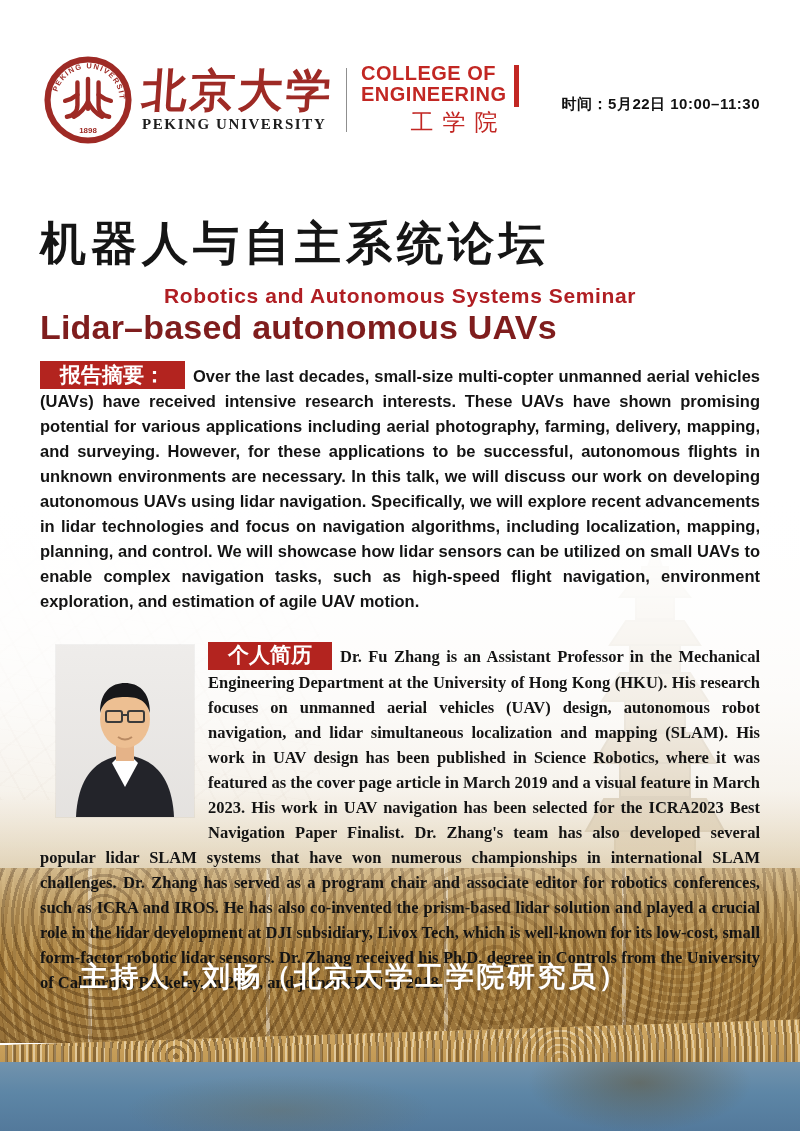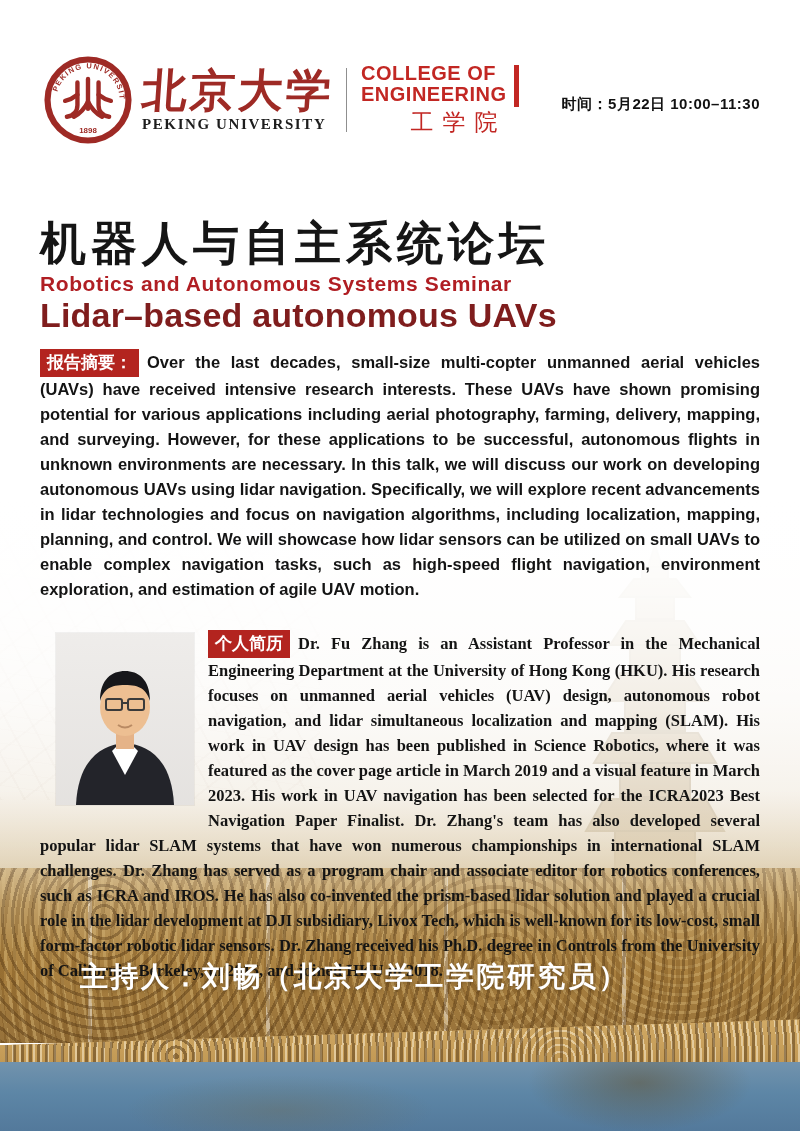--- a/index.html
+++ b/index.html
@@ -64,26 +64,26 @@
   .college-block{position:relative;padding-right:12px;}
   .college-bar{position:absolute;right:0;top:2px;width:5px;height:42px;background:#C22723;}
   .college-l1,.college-l2{font-size:20px;font-weight:bold;color:#C22723;letter-spacing:.5px;line-height:21px;}
   .college-cn{font-size:23px;color:#C22723;letter-spacing:9px;text-align:right;margin-top:2px;font-weight:500;}
   .hdr-info{margin-left:auto;padding-top:6px;}
   .hdr-info div{font-size:15px;font-weight:bold;color:#111;line-height:27px;letter-spacing:.5px;}
 
   
   .main{position:relative;z-index:10;padding:0 40px;}
   .seminar-title-cn{margin-top:74px;font-size:46px;font-weight:900;color:#151515;letter-spacing:5px;line-height:50px;}
-  .seminar-title-en{font-size:21px;font-weight:800;color:#B01E23;letter-spacing:.6px;margin-top:4px;}
+  .seminar-title-en{font-size:21px;font-weight:800;color:#B01E23;letter-spacing:.6px;margin-top:16px;text-align:center;}
   .talk-title{font-size:34px;font-weight:800;color:#7f1d1d;letter-spacing:.2px;}
 
   
-  .tag{display:inline-block;background:#B3241F;color:#fff;font-weight:bold;font-size:17px;
-    padding:1px 7px 2px;margin-right:8px;vertical-align:baseline;}
+  .tag{display:inline-block;background:#B3241F;color:#fff;font-weight:bold;font-size:21px;
+    padding:1px 20px 2px;margin-right:8px;vertical-align:baseline;}
   .abstract{margin-top:14px;font-size:16.5px;line-height:25px;color:#141414;text-align:justify;font-weight:600;}
   .bio-row{margin-top:28px;font-family:Liberation Serif, serif;}
   .portrait{float:left;width:138px;height:172px;margin:3px 14px 4px 16px;background:#eceae8;
     box-shadow:0 0 0 1px rgba(0,0,0,.05);}
   .bio-text{font-size:16.5px;line-height:25px;color:#141414;text-align:justify;font-weight:600;}
   .clearfix::after{content:"";display:block;clear:both;}
 
   
   .host-line{position:absolute;z-index:10;left:80px;top:958px;color:#ffffff;font-size:28px;font-weight:800;
     letter-spacing:2.5px;text-shadow:0 1px 4px rgba(60,40,10,.45);}

